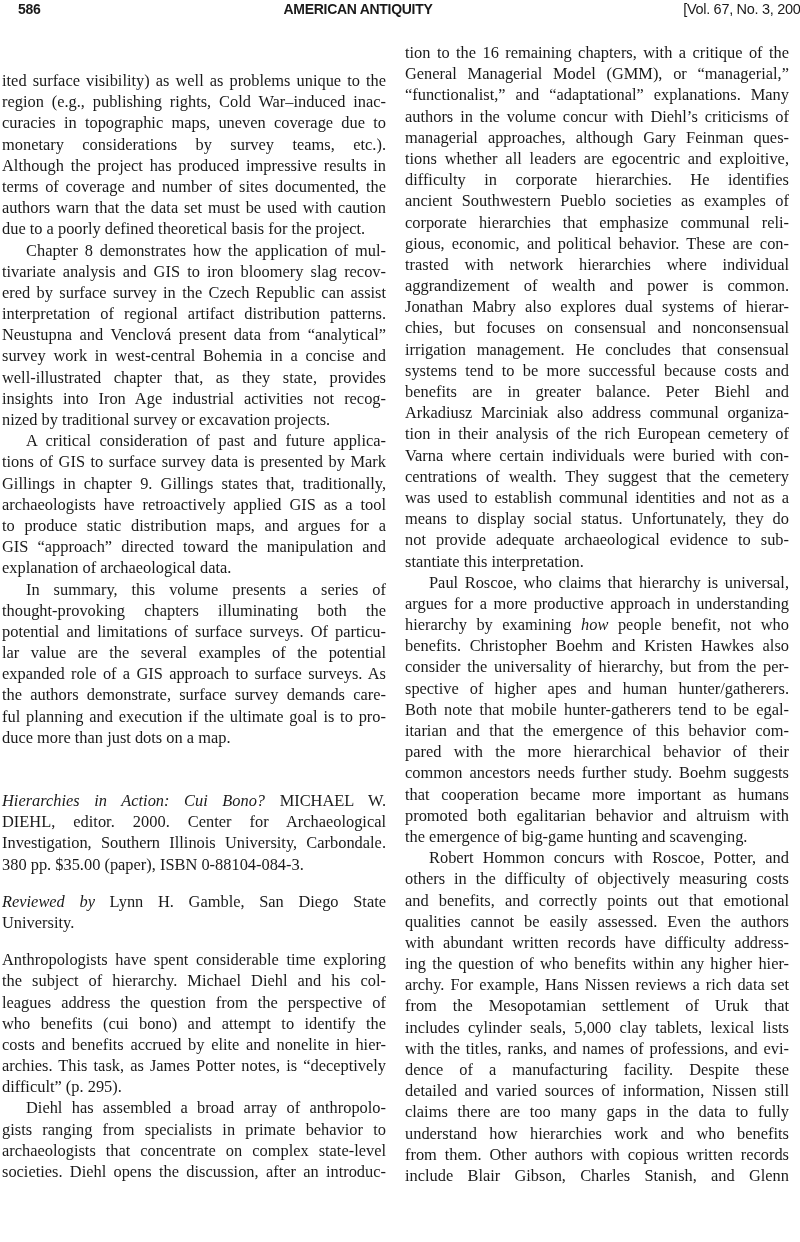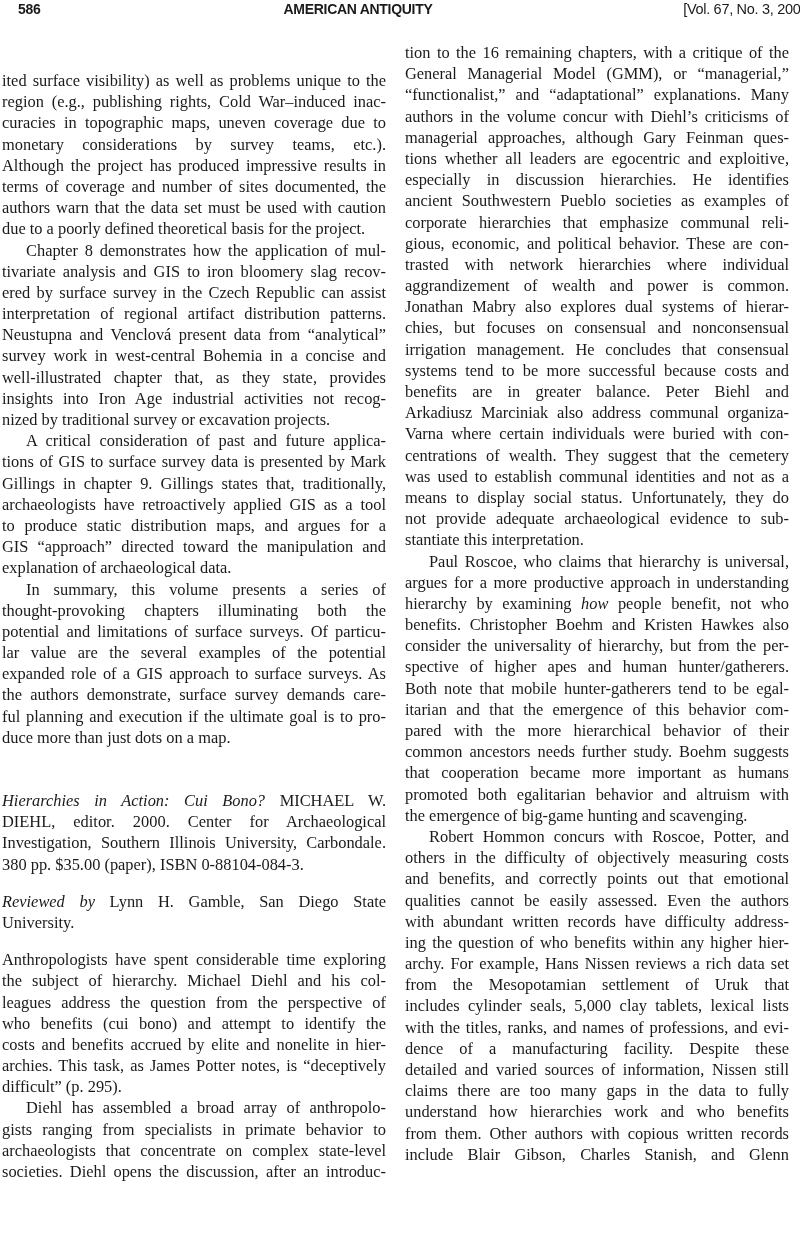--- a/index.html
+++ b/index.html
@@ -115,32 +115,33 @@
 </div>
 
 <div class="col right">
   <div>
     <span class="line">tion to the 16 remaining chapters, with a critique of the</span>
     <span class="line">General Managerial Model (GMM), or “managerial,”</span>
     <span class="line">“functionalist,” and “adaptational” explanations. Many</span>
     <span class="line">authors in the volume concur with Diehl’s criticisms of</span>
     <span class="line">managerial approaches, although Gary Feinman ques-</span>
     <span class="line">tions whether all leaders are egocentric and exploitive,</span>
-    <span class="line">especially in discussion hierarchies. He identifies</span>
+    <span class="line">difficulty in corporate hierarchies. He identifies</span>
     <span class="line">ancient Southwestern Pueblo societies as examples of</span>
     <span class="line">corporate hierarchies that emphasize communal reli-</span>
     <span class="line">gious, economic, and political behavior. These are con-</span>
     <span class="line">trasted with network hierarchies where individual</span>
     <span class="line">aggrandizement of wealth and power is common.</span>
     <span class="line">Jonathan Mabry also explores dual systems of hierar-</span>
     <span class="line">chies, but focuses on consensual and nonconsensual</span>
     <span class="line">irrigation management. He concludes that consensual</span>
     <span class="line">systems tend to be more successful because costs and</span>
     <span class="line">benefits are in greater balance. Peter Biehl and</span>
     <span class="line">Arkadiusz Marciniak also address communal organiza-</span>
+    <span class="line">tion in their analysis of the rich European cemetery of</span>
     <span class="line">Varna where certain individuals were buried with con-</span>
     <span class="line">centrations of wealth. They suggest that the cemetery</span>
     <span class="line">was used to establish communal identities and not as a</span>
     <span class="line">means to display social status. Unfortunately, they do</span>
     <span class="line">not provide adequate archaeological evidence to sub-</span>
     <span class="line last">stantiate this interpretation.</span>
   </div>
   <div>
     <span class="line indent">Paul Roscoe, who claims that hierarchy is universal,</span>
     <span class="line">argues for a more productive approach in understanding</span>

